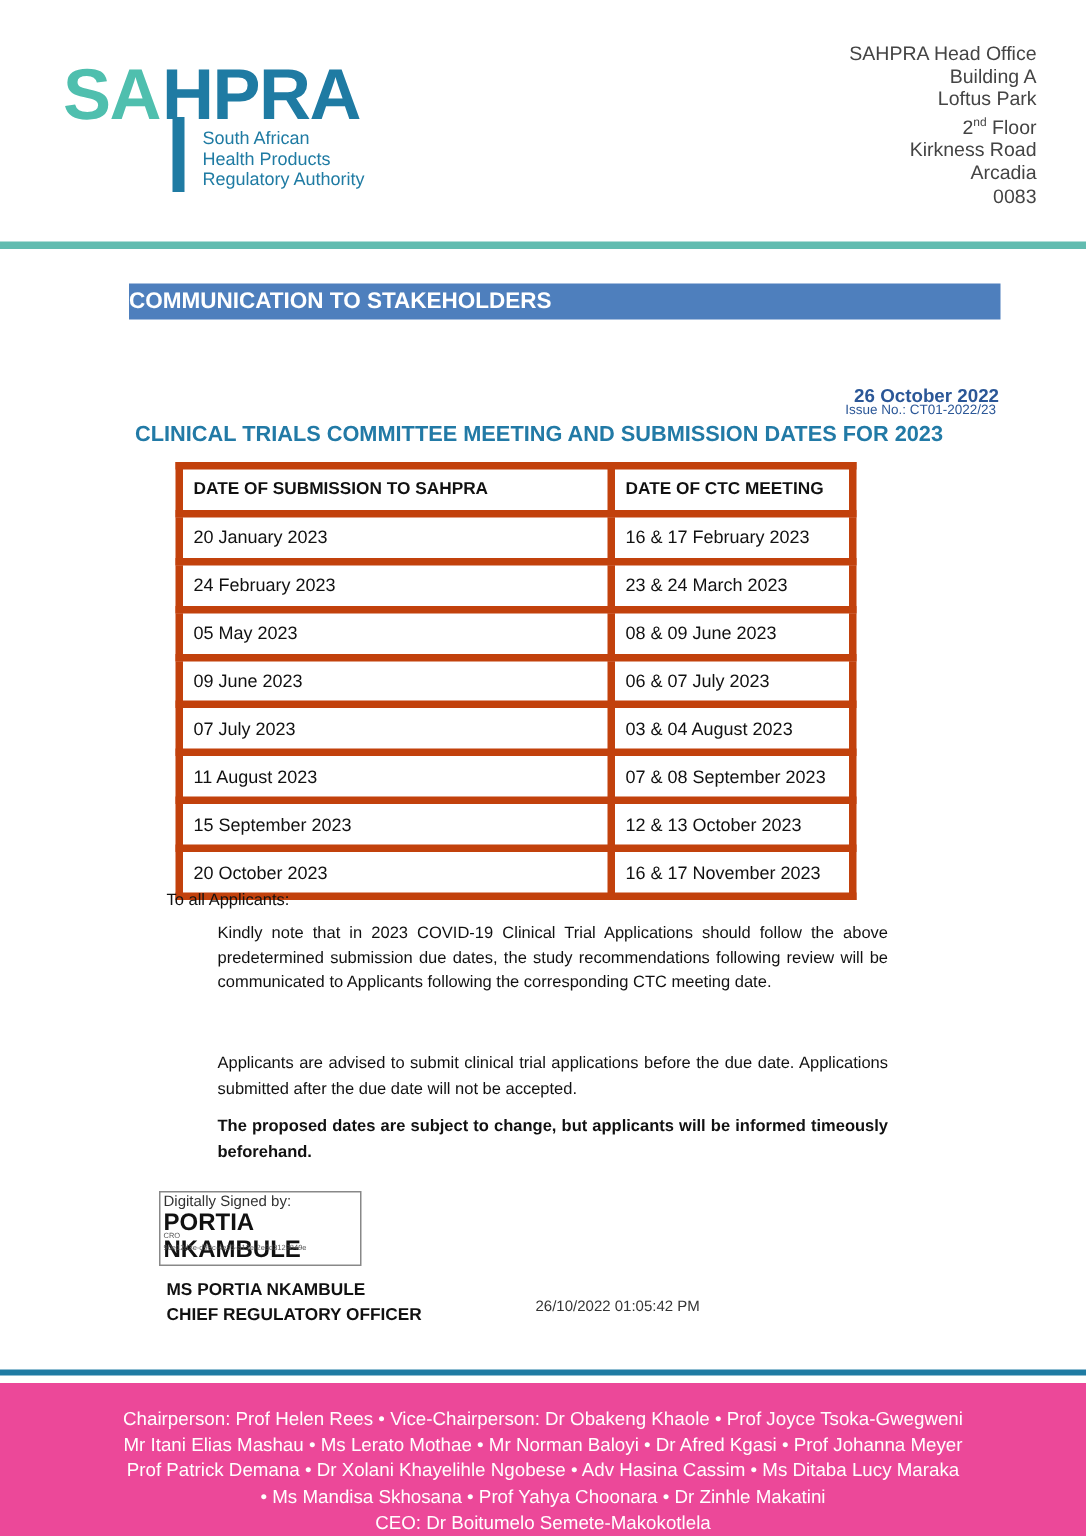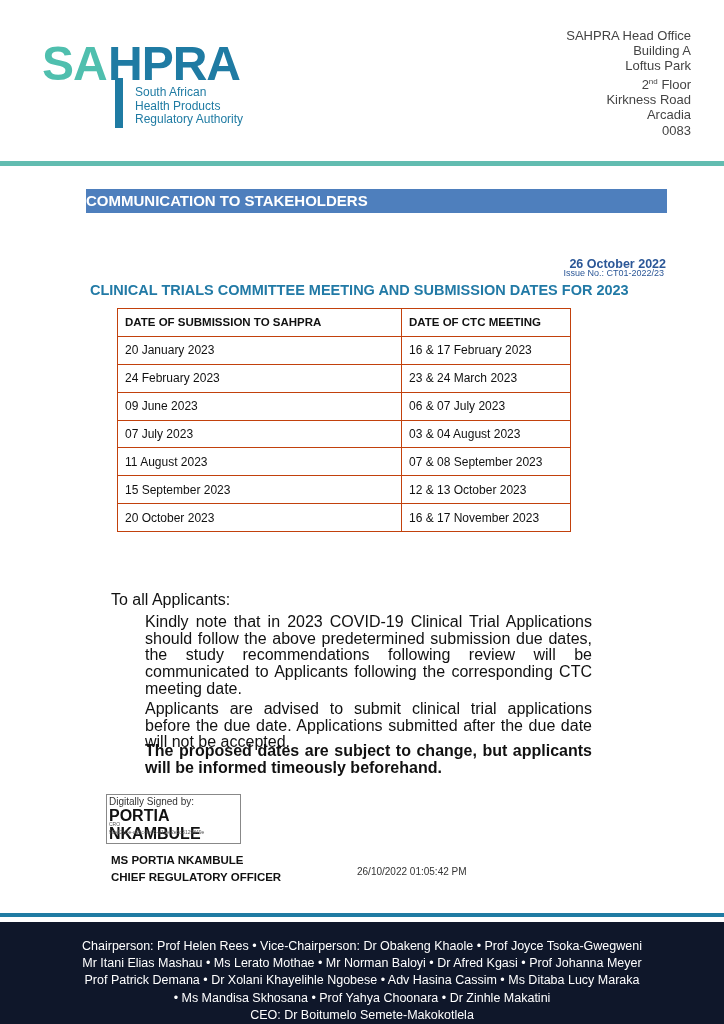--- a/index.html
+++ b/index.html
@@ -19,38 +19,38 @@
 
   .teal-line { left: 0; top: 161px; width: 724px; height: 5px; background: #62bcb0; }
 
   .title-bar { left: 86px; top: 189px; width: 581px; height: 24px; background: #4e7fbd; color: #fff; text-align: left; font-size: 15px; font-weight: bold; line-height: 24px; }
 
   .issue { right: 60px; top: 228px; font-size: 9px; font-weight: normal; color: #2b5797; margin-top: 40px; }
   .date { right: 58px; top: 257px; font-size: 12.5px; font-weight: bold; color: #2b5797; }
   .heading { left: 90px; top: 282px; font-size: 14.5px; font-weight: bold; color: #227aa6; }
 
   table.sched { position: absolute; left: 117px; top: 308px; width: 454px; border-collapse: collapse; font-size: 12px; }
-  table.sched td, table.sched th { border: 1px solid #c2410c; height: 26.9px; padding: 0 4px 0 7px; text-align: left; font-weight: normal; }
+  table.sched td, table.sched th { border: 5px solid #c2410c; height: 26.9px; padding: 0 4px 0 7px; text-align: left; font-weight: normal; }
   table.sched th { font-weight: bold; font-size: 11.5px; }
   table.sched td:first-child, table.sched th:first-child { width: 272px; }
 
-  .body-text { left: 111px; width: 447px; font-size: 16px; line-height: 16.7px; color: #111; }
+  .body-text { left: 111px; width: 447px; font-size: 11px; line-height: 16.7px; color: #111; }
   .justify { text-align: justify; text-align-last: left; margin-left: 34px; }
 
   .sigbox { left: 106px; top: 794px; width: 133px; height: 48px; border: 1px solid #888; font-size: 8px; color: #333; }
   .sig-l1 { left: 2px; top: 1px; font-size: 10px; }
   .sig-name { left: 2px; top: 12px; font-size: 16px; font-weight: bold; color: #111; }
   .sig-l3 { left: 2px; top: 26px; font-size: 5px; color: #555; }
   .sig-l4 { left: 2px; top: 34px; font-size: 5px; color: #555; white-space: nowrap; }
 
   .signer { left: 111px; top: 852px; font-size: 11.5px; font-weight: bold; line-height: 17px; }
   .timestamp { left: 357px; top: 866px; font-size: 10px; color: #333; }
 
   .footer-line { left: 0; top: 913px; width: 724px; height: 4px; background: #1f7ba3; }
-  .footer { left: 0; top: 922px; width: 724px; height: 102px; background: #0f172a; color: #ffffff; text-align: center; font-size: 12.5px; line-height: 17.2px; }
+  .footer { left: 0; top: 922px; width: 724px; height: 102px; background: #ec4899; color: #ffffff; text-align: center; font-size: 12.5px; line-height: 17.2px; }
   .footer-inner { padding-top: 16px; }
 </style>
 </head>
 <body>
 
 <div class="abs logo">
   <div class="abs logo-sa">SA</div>
   <div class="abs logo-hpra">HPRA</div>
   <div class="abs logo-bar"></div>
   <div class="abs logo-sub">
@@ -86,20 +86,24 @@
     </tr>
   </thead>
   <tbody>
     <tr>
         <td>20 January 2023</td>
         <td>16 &amp; 17 February 2023</td>
       </tr>
     <tr>
         <td>24 February 2023</td>
         <td>23 &amp; 24 March 2023</td>
+      </tr>
+    <tr>
+        <td>05 May 2023</td>
+        <td>08 &amp; 09 June 2023</td>
       </tr>
     <tr>
         <td>09 June 2023</td>
         <td>06 &amp; 07 July 2023</td>
       </tr>
     <tr>
         <td>07 July 2023</td>
         <td>03 &amp; 04 August 2023</td>
       </tr>
     <tr>

